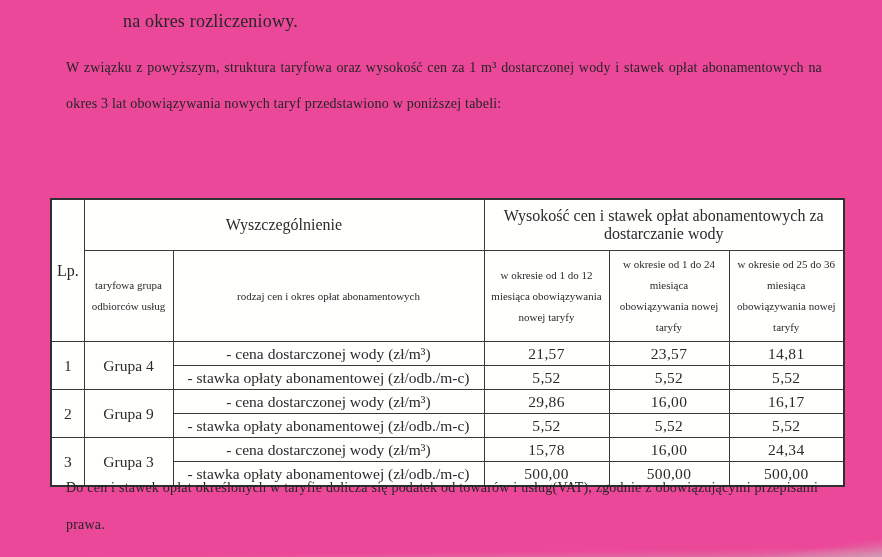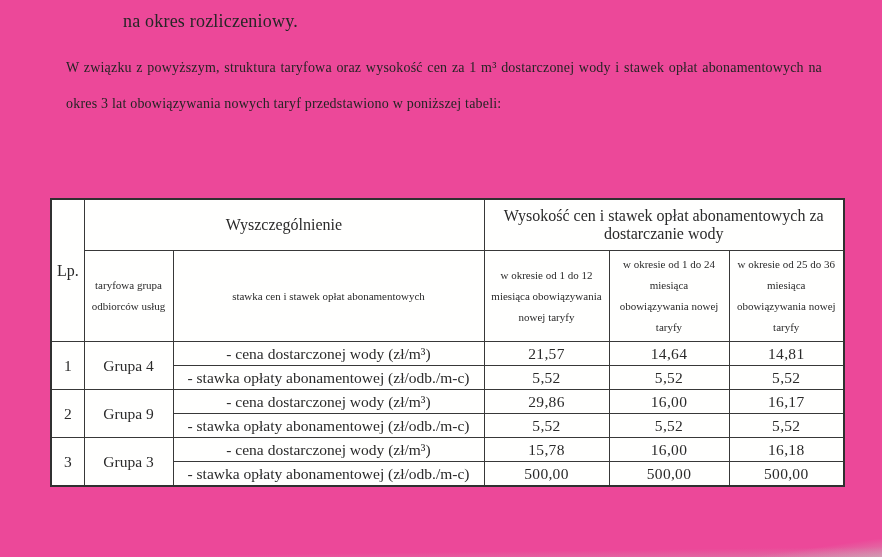--- a/index.html
+++ b/index.html
@@ -79,32 +79,32 @@
       <col style="width:115px">
     </colgroup>
     <tbody>
       <tr class="hdr-1">
         <td rowspan="2" class="lp-head">Lp.</td>
         <td colspan="2">Wyszczególnienie</td>
         <td colspan="3">Wysokość cen i stawek opłat abonamentowych za dostarczanie wody</td>
       </tr>
       <tr class="hdr-2">
         <td>taryfowa grupa odbiorców usług</td>
-        <td>stawka cen i stawek opłat abonamentowych</td>
+        <td>rodzaj cen i okres opłat abonamentowych</td>
         <td>w okresie od 1 do 12 miesiąca obowiązywania nowej taryfy</td>
         <td>w okresie od 1 do 24 miesiąca obowiązywania nowej taryfy</td>
         <td>w okresie od 25 do 36 miesiąca obowiązywania nowej taryfy</td>
       </tr>
 
       <tr class="data-row">
         <td rowspan="2">1</td>
         <td rowspan="2">Grupa 4</td>
         <td class="lbl">- cena dostarczonej wody (zł/m³)</td>
         <td class="num">21,57</td>
-        <td class="num">14,64</td>
+        <td class="num">23,57</td>
         <td class="num">14,81</td>
       </tr>
       <tr class="data-row">
         <td class="lbl">- stawka opłaty abonamentowej  (zł/odb./m-c)</td>
         <td class="num">5,52</td>
         <td class="num">5,52</td>
         <td class="num">5,52</td>
       </tr>
 
       <tr class="data-row">
@@ -121,27 +121,28 @@
         <td class="num">5,52</td>
         <td class="num">5,52</td>
       </tr>
 
       <tr class="data-row">
         <td rowspan="2">3</td>
         <td rowspan="2">Grupa 3</td>
         <td class="lbl">- cena dostarczonej wody (zł/m³)</td>
         <td class="num">15,78</td>
         <td class="num">16,00</td>
-        <td class="num">16,18</td>
+        <td class="num">24,34</td>
       </tr>
       <tr class="data-row">
         <td class="lbl">- stawka opłaty abonamentowej (zł/odb./m-c)</td>
         <td class="num">500,00</td>
         <td class="num">500,00</td>
         <td class="num">500,00</td>
       </tr>
     </tbody>
   </table>
 
+  <div class="para para-footer">Do cen i stawek opłat określonych w taryfie dolicza się podatek od towarów i usług(VAT), zgodnie z obowiązującymi przepisami prawa.</div>
 
   <div class="scan-shadow"></div>
   <div class="scan-corner"></div>
 </div>
 
 </body></html>

